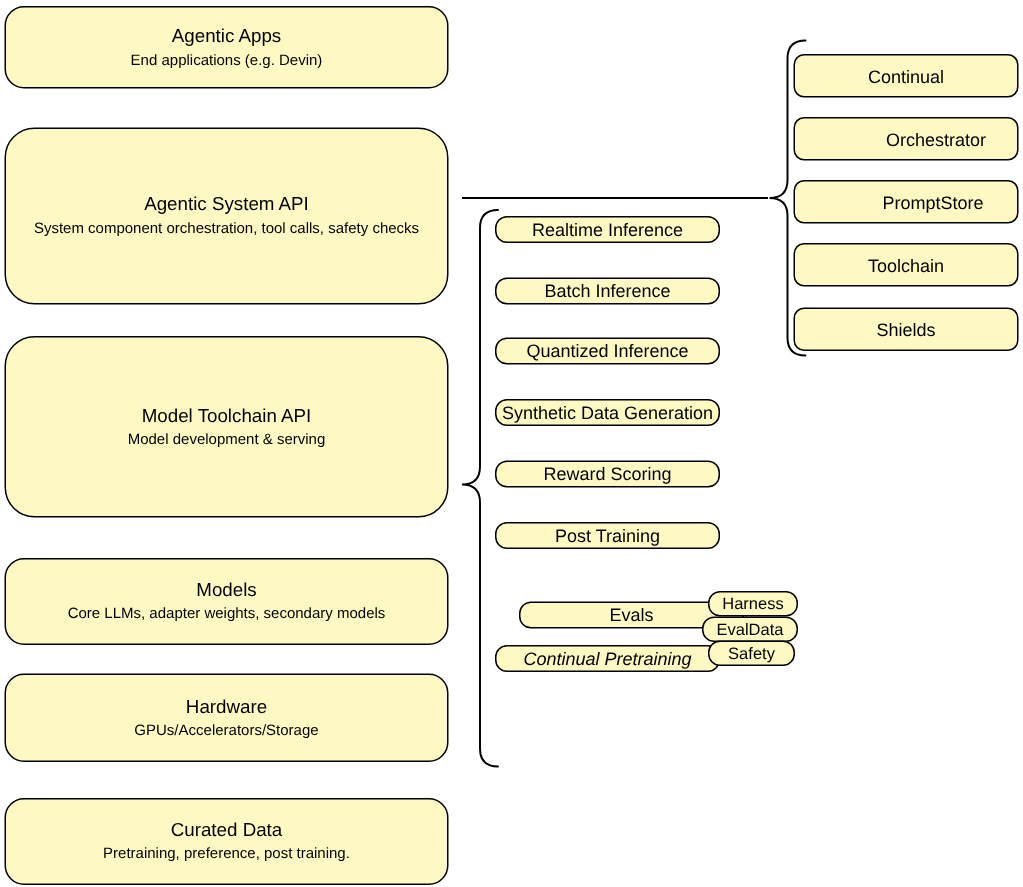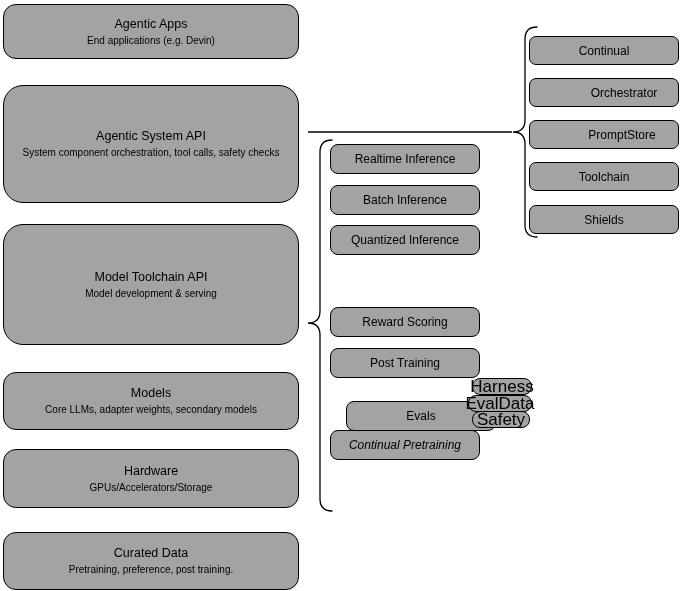--- a/index.html
+++ b/index.html
@@ -18,21 +18,21 @@
   }
   .wire-layer {
     position: absolute;
     left: 0; top: 0;
     width: 682px; height: 591px;
     z-index: 0;
   }
   .box {
     position: absolute;
     box-sizing: border-box;
-    background: #a3a3a3;
+    background: #fef9c3;
     border: 1.3px solid #000000;
     display: flex;
     flex-direction: column;
     align-items: center;
     justify-content: center;
     text-align: center;
     z-index: 1;
   }
   .layer-box { left: 3px; width: 296px; border-radius: 13px; }
   .layer-box.xl { border-radius: 20px; }
@@ -43,40 +43,41 @@
   }
   .layer-subtitle {
     font-size: 10px;
     line-height: 12px;
     margin-top: 3px;
     white-space: nowrap;
   }
   .mid-box {
     left: 330px;
     width: 150px;
-    height: 30px;
+    height: 18px;
     border-radius: 8px;
     font-size: 12px;
     white-space: nowrap;
   }
   .right-box {
     left: 529px;
     width: 150px;
     height: 29px;
     border-radius: 7px;
     font-size: 12px;
     white-space: nowrap;
   }
   .pill {
     height: 17px;
     border-radius: 8px;
-    font-size: 17px;
+    font-size: 11px;
     line-height: 12px;
     white-space: nowrap;
     z-index: 2;
+    margin-top: 16px;
   }
 </style>
 </head>
 <body>
 
 <div class="canvas">
 
   <svg class="wire-layer" viewBox="0 0 682 591">
     <path d="M308,132 L512,132" stroke="#000" stroke-width="1.3" fill="none"></path>
     <path d="M537,27 Q525,27 525,39 L525,120 Q525,132 513,132 Q525,132 525,144 L525,225 Q525,237 537,237" stroke="#000" stroke-width="1.3" fill="none" stroke-linecap="round"></path>
@@ -109,20 +110,21 @@
   </div>
 
   <div class="box layer-box" style="top:532px; height:58px;">
     <div class="layer-title">Curated Data</div>
     <div class="layer-subtitle">Pretraining, preference, post training.</div>
   </div>
 
   <div class="box mid-box" style="top:144px;">Realtime Inference</div>
   <div class="box mid-box" style="top:185px;">Batch Inference</div>
   <div class="box mid-box" style="top:225px;">Quantized Inference</div>
+  <div class="box mid-box" style="top:266px;">Synthetic Data Generation</div>
   <div class="box mid-box" style="top:307px;">Reward Scoring</div>
   <div class="box mid-box" style="top:348px;">Post Training</div>
   <div class="box mid-box" style="top:401px;margin-left:16px;">Evals</div>
   <div class="box mid-box" style="top:430px;font-style:italic;">Continual Pretraining</div>
 
   <div class="box pill" style="left:472px; top:378px; width:60px;">Harness</div>
   <div class="box pill" style="left:468px; top:395px; width:64px;">EvalData</div>
   <div class="box pill" style="left:472px; top:411px; width:58px;">Safety</div>
 
   <div class="box right-box" style="top:36px;">Continual</div>

